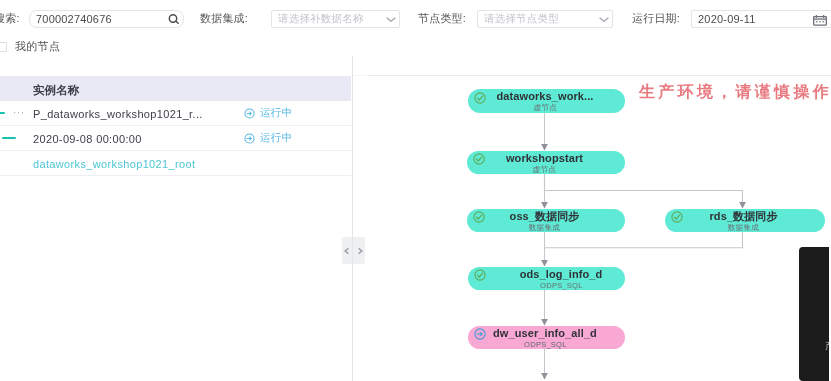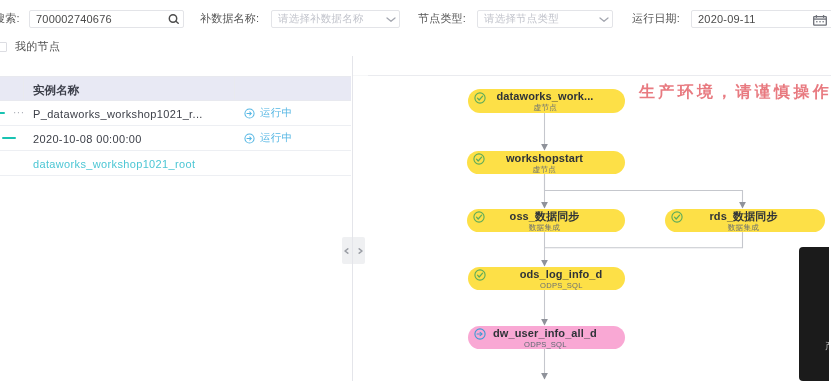--- a/index.html
+++ b/index.html
@@ -50,21 +50,21 @@
           border-radius:2px;display:flex;align-items:center;z-index:20;}
   .handle .hh{flex:1 1 0;display:flex;align-items:center;justify-content:center;}
 
   
   .canvas{position:absolute;left:352px;top:56px;width:479px;height:325px;background:#fff;overflow:hidden;}
   .node{position:absolute;box-sizing:border-box;border-radius:12px;display:flex;align-items:center;}
   .node .ntexts{flex:1 1 auto;display:flex;flex-direction:column;align-items:center;justify-content:center;margin-left:-21px;}
   .ntitle{font-size:11px;font-weight:700;letter-spacing:.1px;line-height:11px;margin-top:1px;}
   .nsub{font-size:8px;letter-spacing:.2px;line-height:8px;margin-top:2px;
         transform:scale(0.95);transform-origin:center;}
-  .node.green{background:#fde047;}
+  .node.green{background:#5eead4;}
   .node.green .ntitle{color:#2f3338;}
   .node.green .nsub{color:#6a6f74;}
   .node.blue{background:#f9a8d4;}
   .node.blue .ntitle{color:#2f3338;}
   .node.blue .nsub{color:#5e6a72;}
   .nicon{flex:0 0 auto;margin-left:6px;margin-top:-7px;display:flex;align-items:center;}
 
   .warn{position:absolute;font-size:16px;font-weight:700;color:#e87a80;letter-spacing:3.3px;white-space:nowrap;line-height:18px;}
 
   
@@ -77,33 +77,33 @@
 </head>
 <body>
 
 <div class="page">
 
   <div class="filterbar">
 
     <div class="fld" style="left:-6px;top:11px;">
       <span class="flabel">搜索:</span>
     </div>
-    <div class="ctl" style="left:29px;top:10px;width:155px;">
+    <div class="ctl" style="left:29px;top:10px;width:155px;border-radius:8px;">
       <span class="val">700002740676</span>
       <span class="sp"></span>
       <span class="icn">
         <svg width="12" height="10" viewBox="0 0 12 10">
           <circle cx="5" cy="4.5" r="3.7" fill="none" stroke="#4c4c4c" stroke-width="1.45"></circle>
           <line x1="7.9" y1="7.3" x2="10.2" y2="9.2" stroke="#4c4c4c" stroke-width="1.45" stroke-linecap="round"></line>
         </svg>
       </span>
     </div>
 
     <div class="fld" style="left:200px;top:11px;">
-      <span class="flabel">补数据名称:</span>
+      <span class="flabel">数据集成:</span>
     </div>
     <div class="ctl" style="left:271px;top:10px;width:129px;">
       <span class="ph">请选择补数据名称</span>
       <span class="sp"></span>
       <span class="icn">
         <svg width="10" height="7" viewBox="0 0 10 7">
           <polyline points="1,1.9 5,5.3 9,1.9" fill="none" stroke="#a3a6af" stroke-width="1.25" stroke-linecap="round" stroke-linejoin="round"></polyline>
         </svg>
       </span>
     </div>
@@ -172,21 +172,21 @@
         </span>
         <span class="statetxt st-run">运行中</span>
       </div>
     </div>
 
     <div class="trow">
       <div class="c-tree">
         <span class="tdash" style="margin-left:2px;width:14px;"></span>
       </div>
       <div class="c-name">
-        <span class="cellname">2020-10-08 00:00:00</span>
+        <span class="cellname">2020-09-08 00:00:00</span>
       </div>
       <div class="c-state">
         <span class="icn">
           <svg width="11" height="11" viewBox="0 0 12 12">
             <circle cx="6" cy="6" r="5" fill="none" stroke="#56b7e4" stroke-width="1.1"></circle>
             <polyline points="3.2,6 7.6,6" stroke="#56b7e4" stroke-width="1.1" fill="none" stroke-linecap="round"></polyline>
             <polyline points="6.2,4.3 8,6 6.2,7.7" fill="none" stroke="#56b7e4" stroke-width="1.1" stroke-linecap="round" stroke-linejoin="round"></polyline>
           </svg>
         </span>
         <span class="statetxt st-run">运行中</span>

